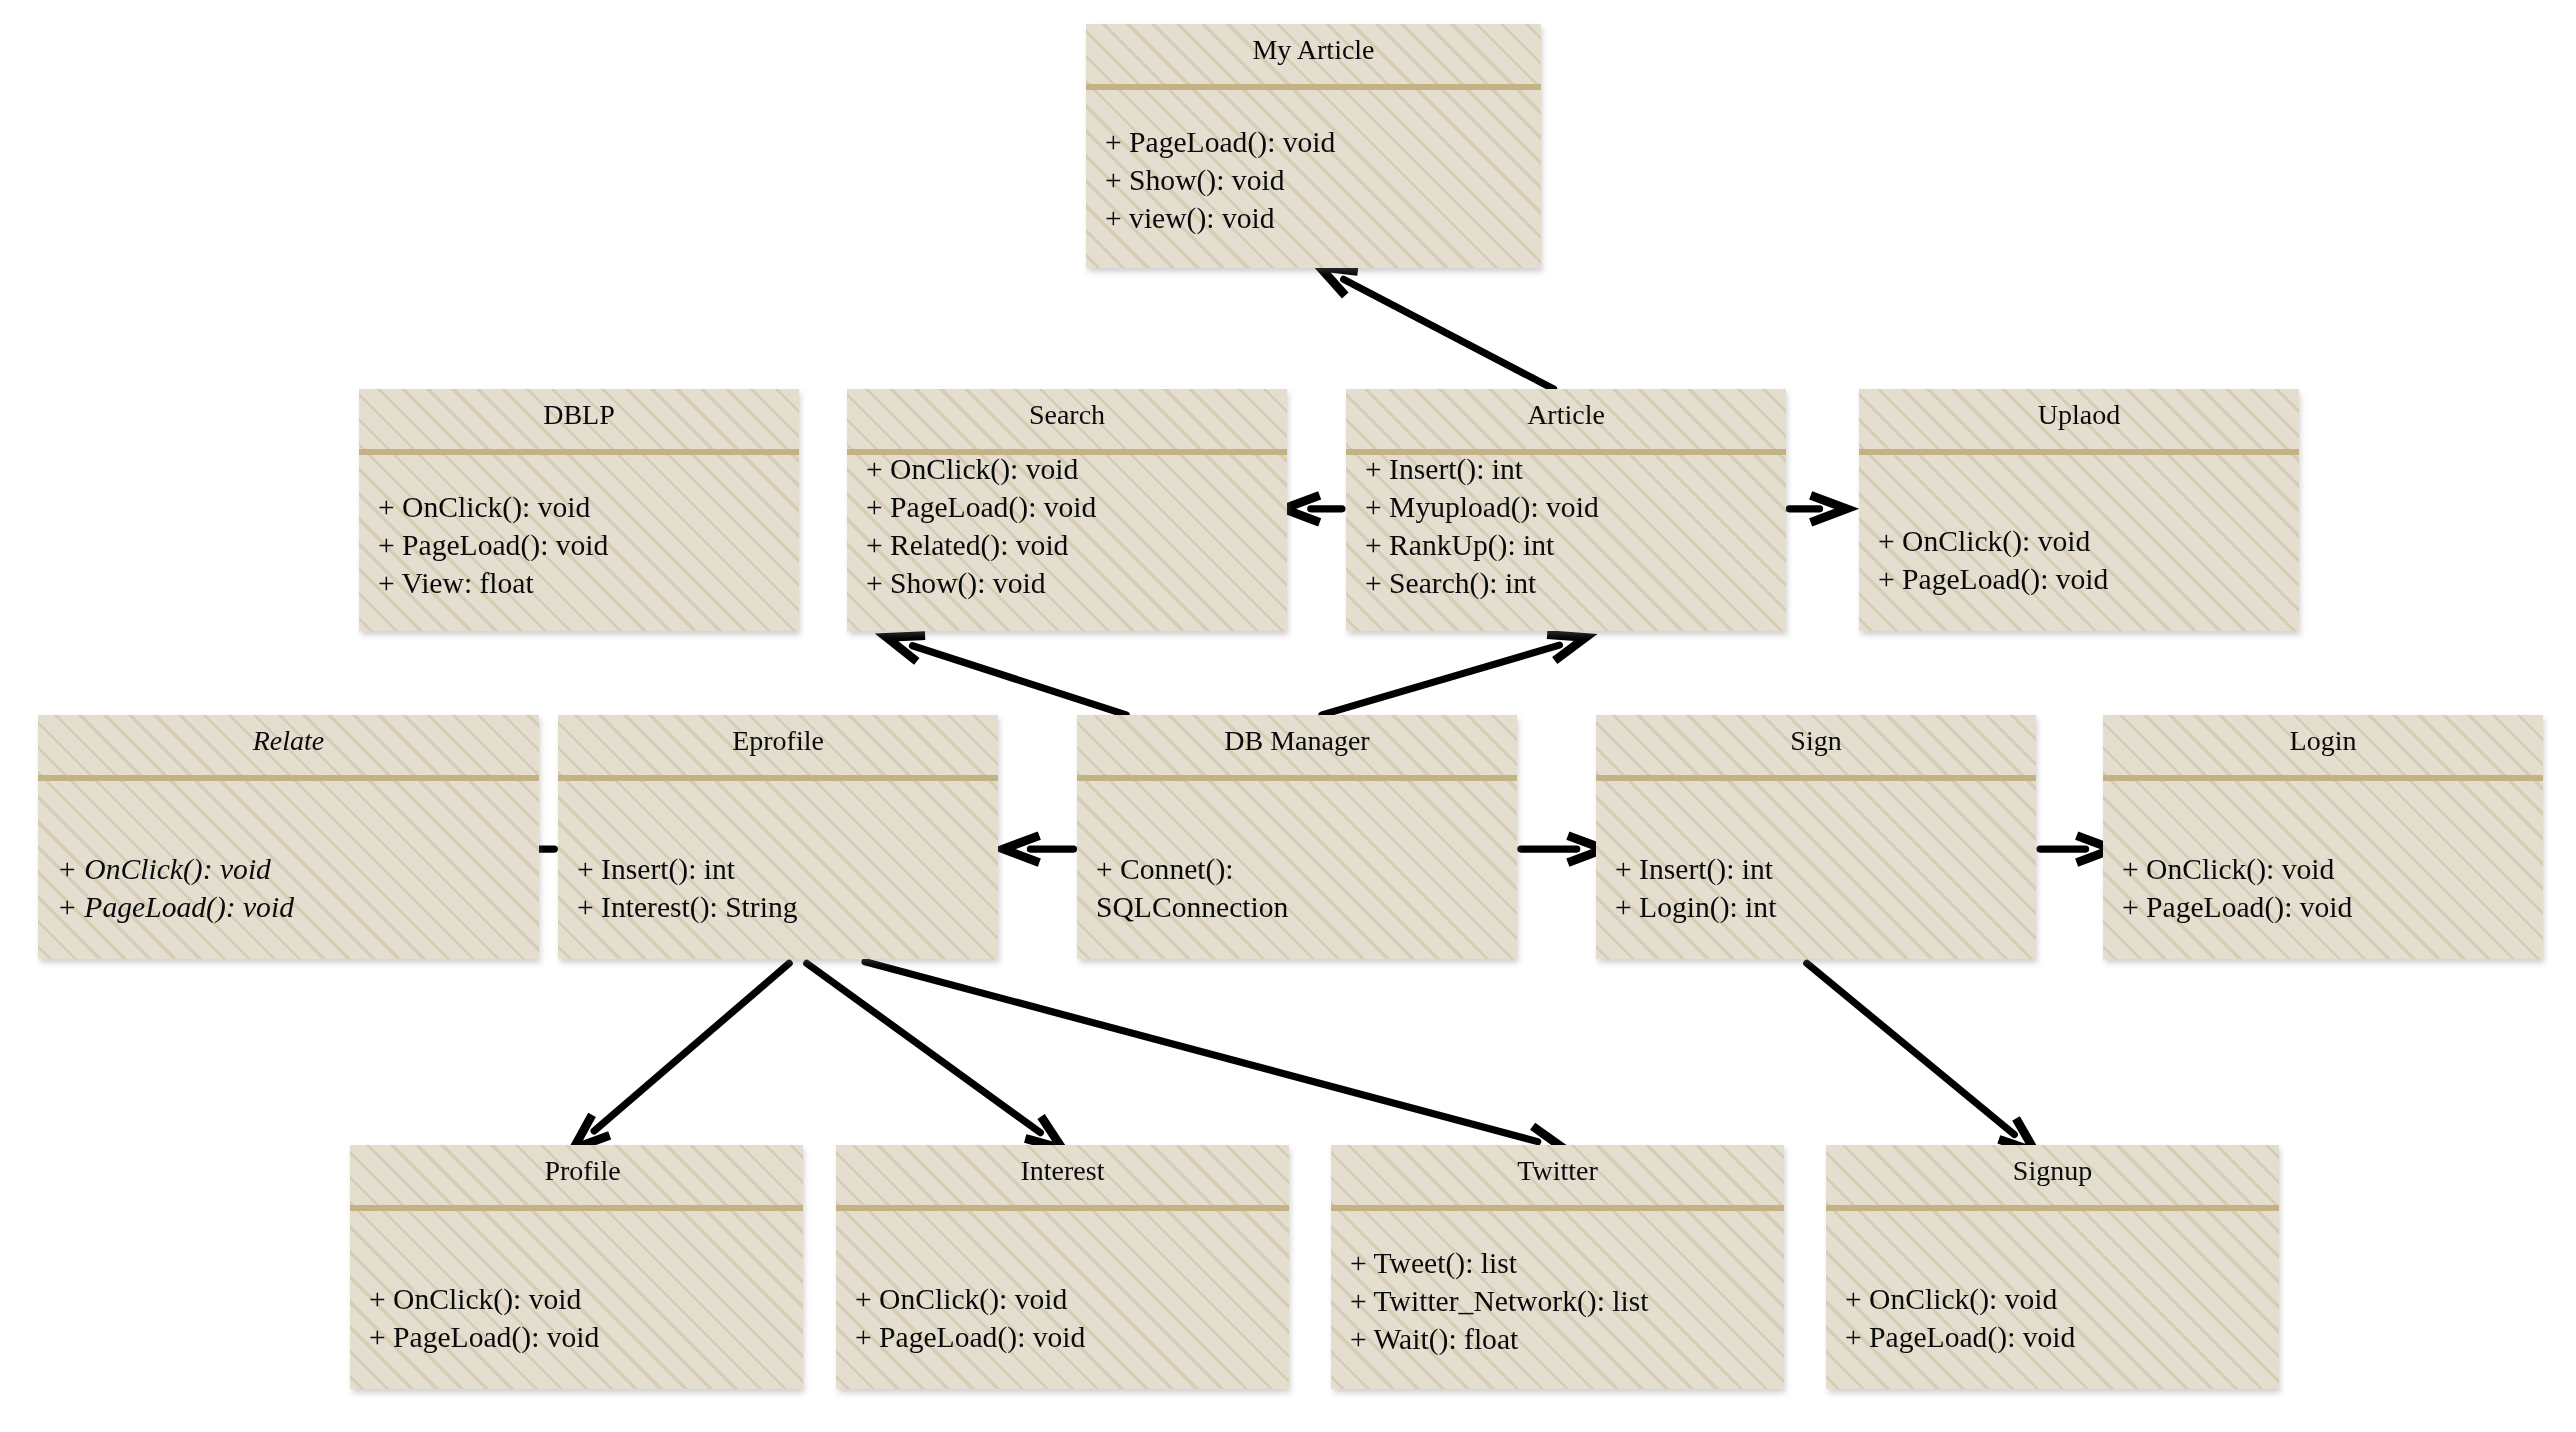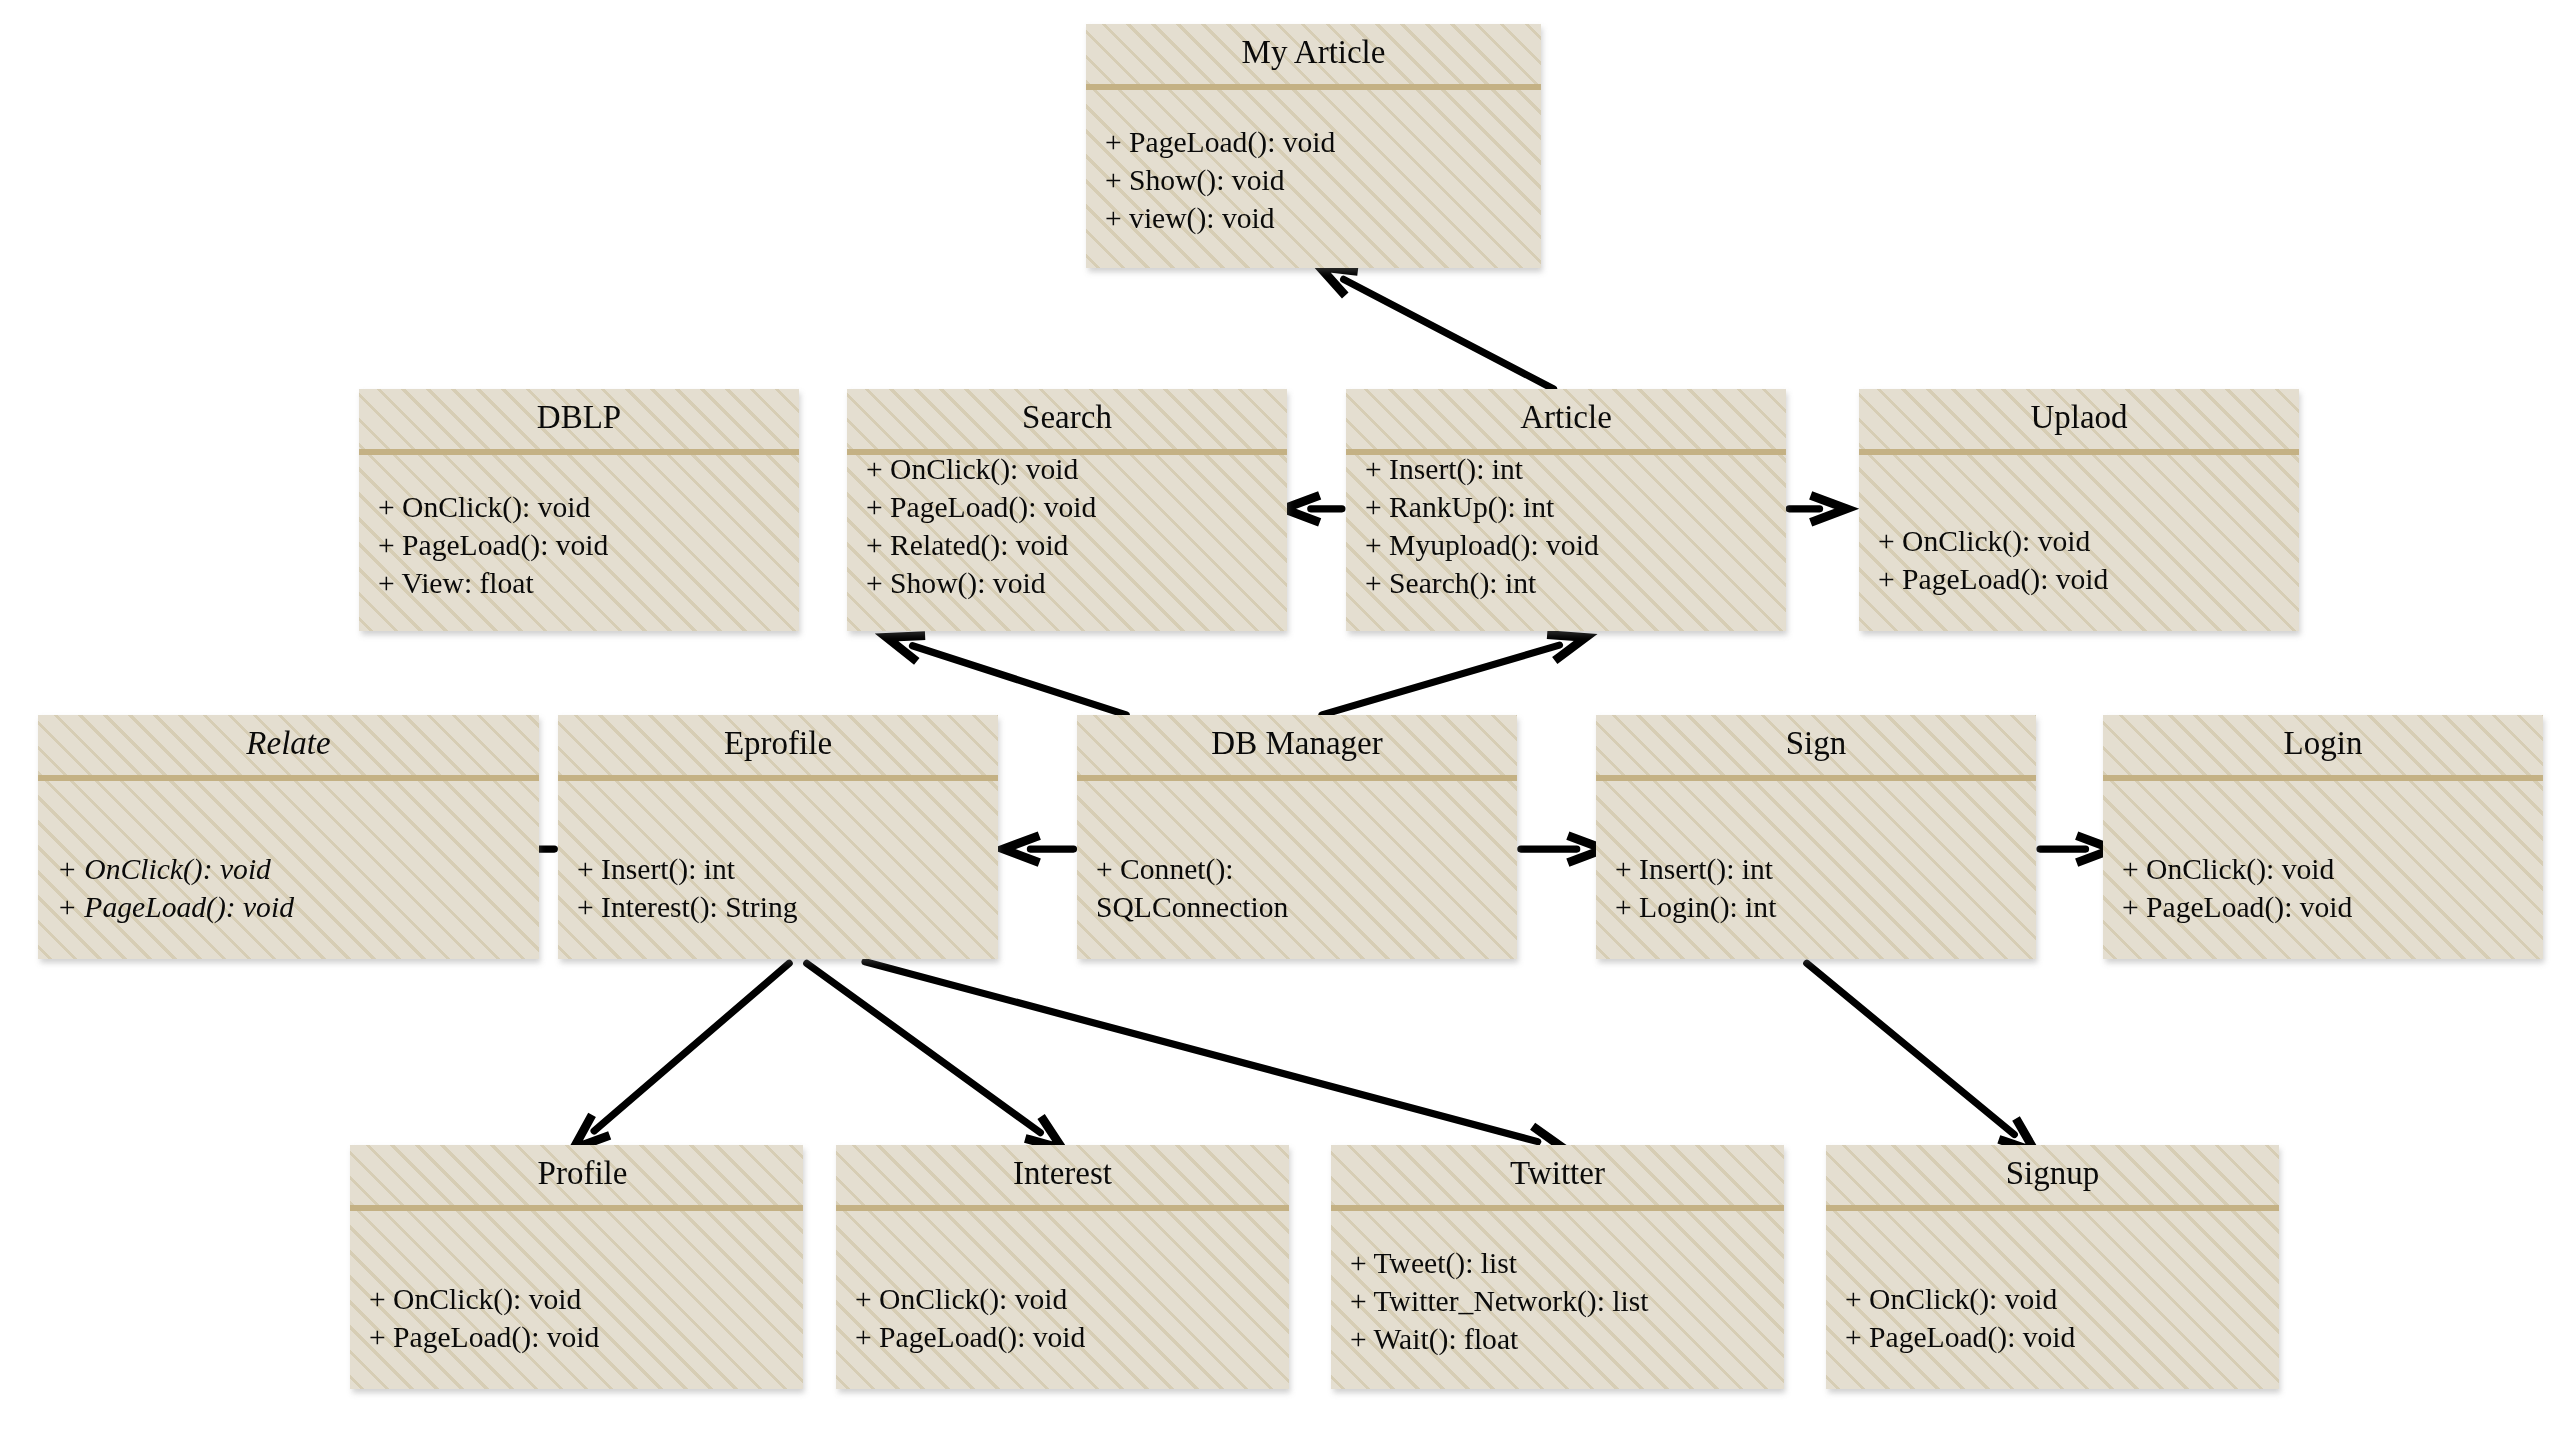--- a/index.html
+++ b/index.html
@@ -18,21 +18,21 @@
         rgba(196,182,142,0.42) 10.4px,
         rgba(196,182,142,0.00) 10.4px,
         rgba(196,182,142,0.00) 17.6px);
     box-shadow:2.4px 4px 5.6px rgba(120,120,120,0.34);
     box-sizing:border-box;
     overflow:hidden;
   }
   .uml-title{
     position:absolute;left:0;right:0;
     text-align:center;
-    font-size:33px;
+    font-size:28px;
     color:#0a0a0a;
     line-height:1.05;
     white-space:nowrap;
   }
   .uml-divider{
     position:absolute;left:0;right:0;height:5.6px;
     background:#c4b184;
   }
   .uml-methods{
     position:absolute;left:19px;right:8px;
@@ -128,22 +128,22 @@
         <div>+ PageLoad(): void</div>
         <div>+ Related(): void</div>
         <div>+ Show(): void</div>
       </div>
     </div>
     <div class="uml-box" style="left: 1346px; top: 389px; width: 440px; height: 242px;">
       <div class="uml-title" style="top: 11.2px;">Article</div>
       <div class="uml-divider" style="top: 60px;"></div>
       <div class="uml-methods" style="top: 62px;">
         <div>+ Insert(): int</div>
+        <div>+ Myupload(): void</div>
         <div>+ RankUp(): int</div>
-        <div>+ Myupload(): void</div>
         <div>+ Search(): int</div>
       </div>
     </div>
     <div class="uml-box" style="left: 1837px; top: 389px; width: 440px; height: 242px; margin-left: 22px;">
       <div class="uml-title" style="top: 11.2px;">Uplaod</div>
       <div class="uml-divider" style="top: 60px;"></div>
       <div class="uml-methods" style="top: 134px;">
         <div>+ OnClick(): void</div>
         <div>+ PageLoad(): void</div>
       </div>

